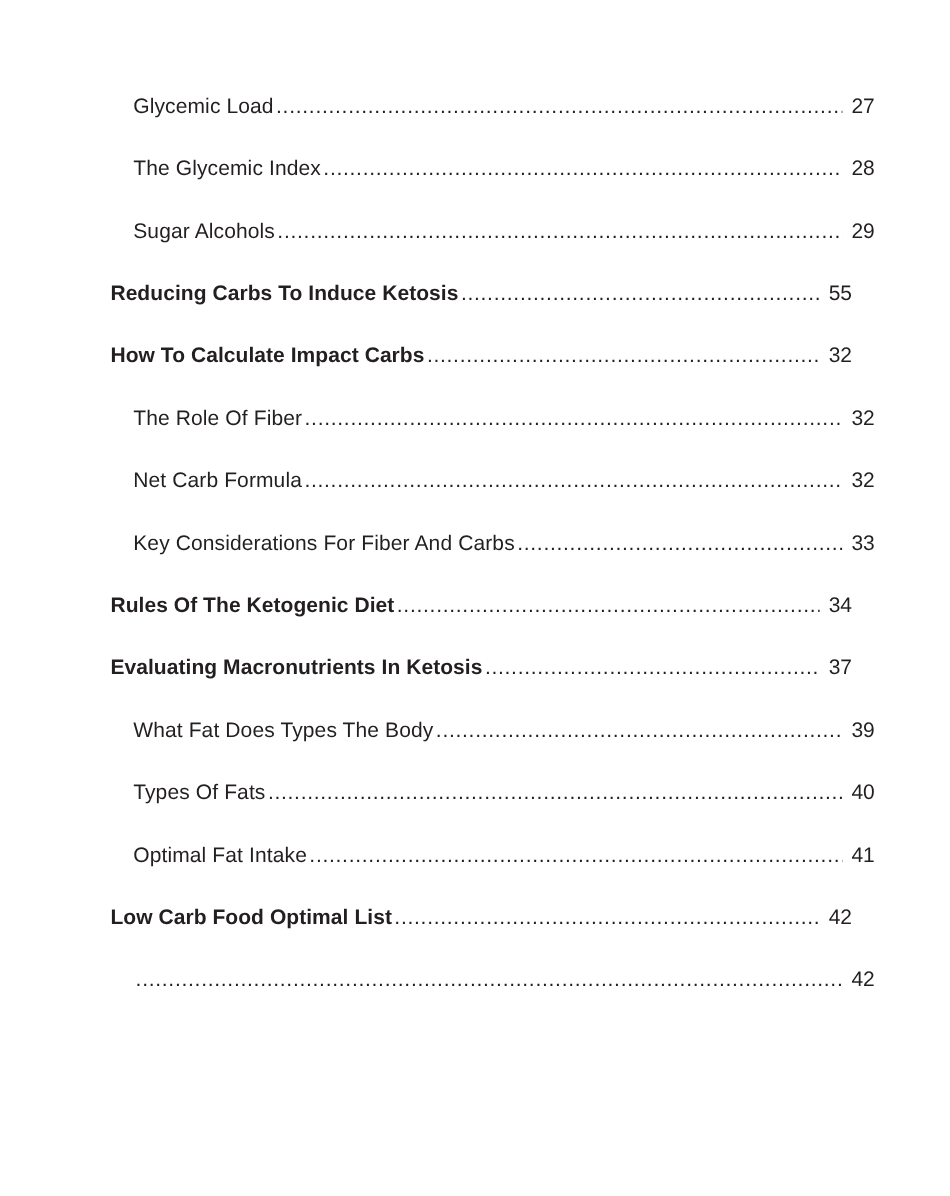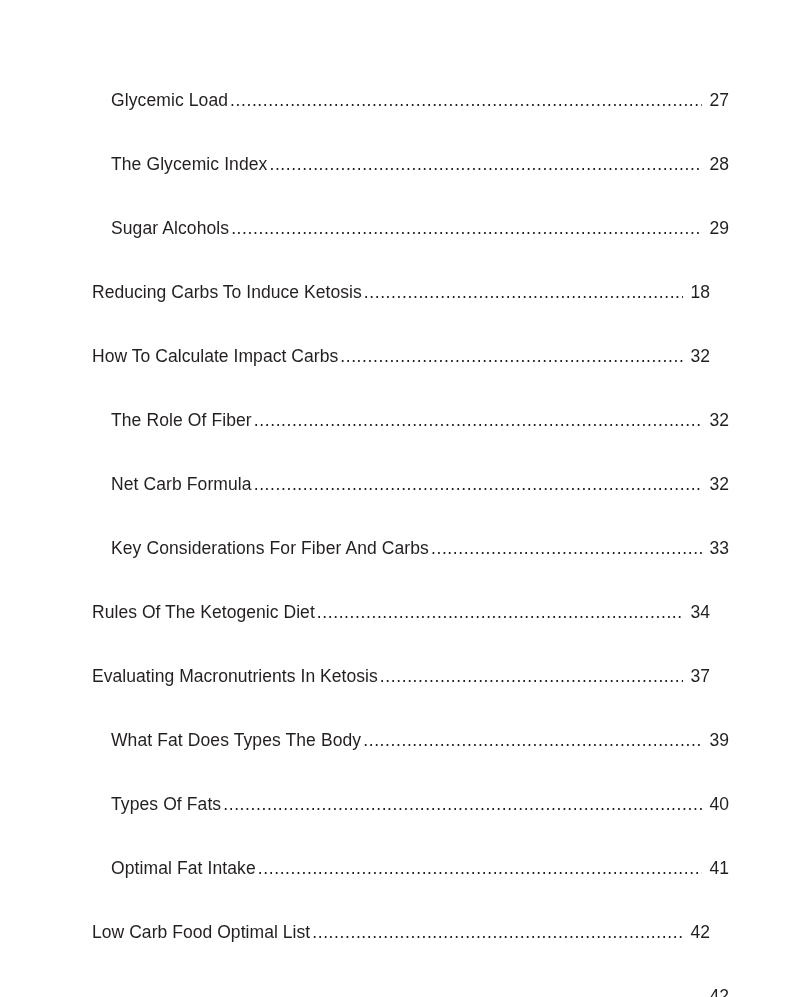--- a/index.html
+++ b/index.html
@@ -53,32 +53,31 @@
     display: block;
     white-space: nowrap;
     line-height: 1em;
   }
   .toc-entry .page-num {
     flex: 0 0 auto;
     font-size: 17.5px;
     color: #231f20;
     text-align: right;
     min-width: 26px;
-    margin-top: 12px;
   }
   
   .level-1 {
     margin-left: 0;
     margin-bottom: 31px;
   }
   .level-2 {
     margin-left: 19px;
     margin-bottom: 31px;
   }
-  .toc-entry.level-1 .title { letter-spacing: 0.05px; }
+  .toc-entry.level-1 .title { letter-spacing: 0.05px; font-weight: bold; }
 </style>
 </head>
 <body>
 
 <div class="page">
   <div class="toc" id="toc-list">
       <div class="toc-entry level-2">
         <span class="title">Glycemic Load</span>
         <span class="leader"></span>
         <span class="page-num">27</span>
@@ -89,21 +88,21 @@
         <span class="page-num">28</span>
       </div>
       <div class="toc-entry level-2">
         <span class="title">Sugar Alcohols</span>
         <span class="leader"></span>
         <span class="page-num">29</span>
       </div>
       <div class="toc-entry level-1">
         <span class="title">Reducing Carbs To Induce Ketosis</span>
         <span class="leader"></span>
-        <span class="page-num">18</span>
+        <span class="page-num">55</span>
       </div>
       <div class="toc-entry level-1">
         <span class="title">How To Calculate Impact Carbs</span>
         <span class="leader"></span>
         <span class="page-num">32</span>
       </div>
       <div class="toc-entry level-2">
         <span class="title">The Role Of Fiber</span>
         <span class="leader"></span>
         <span class="page-num">32</span>

